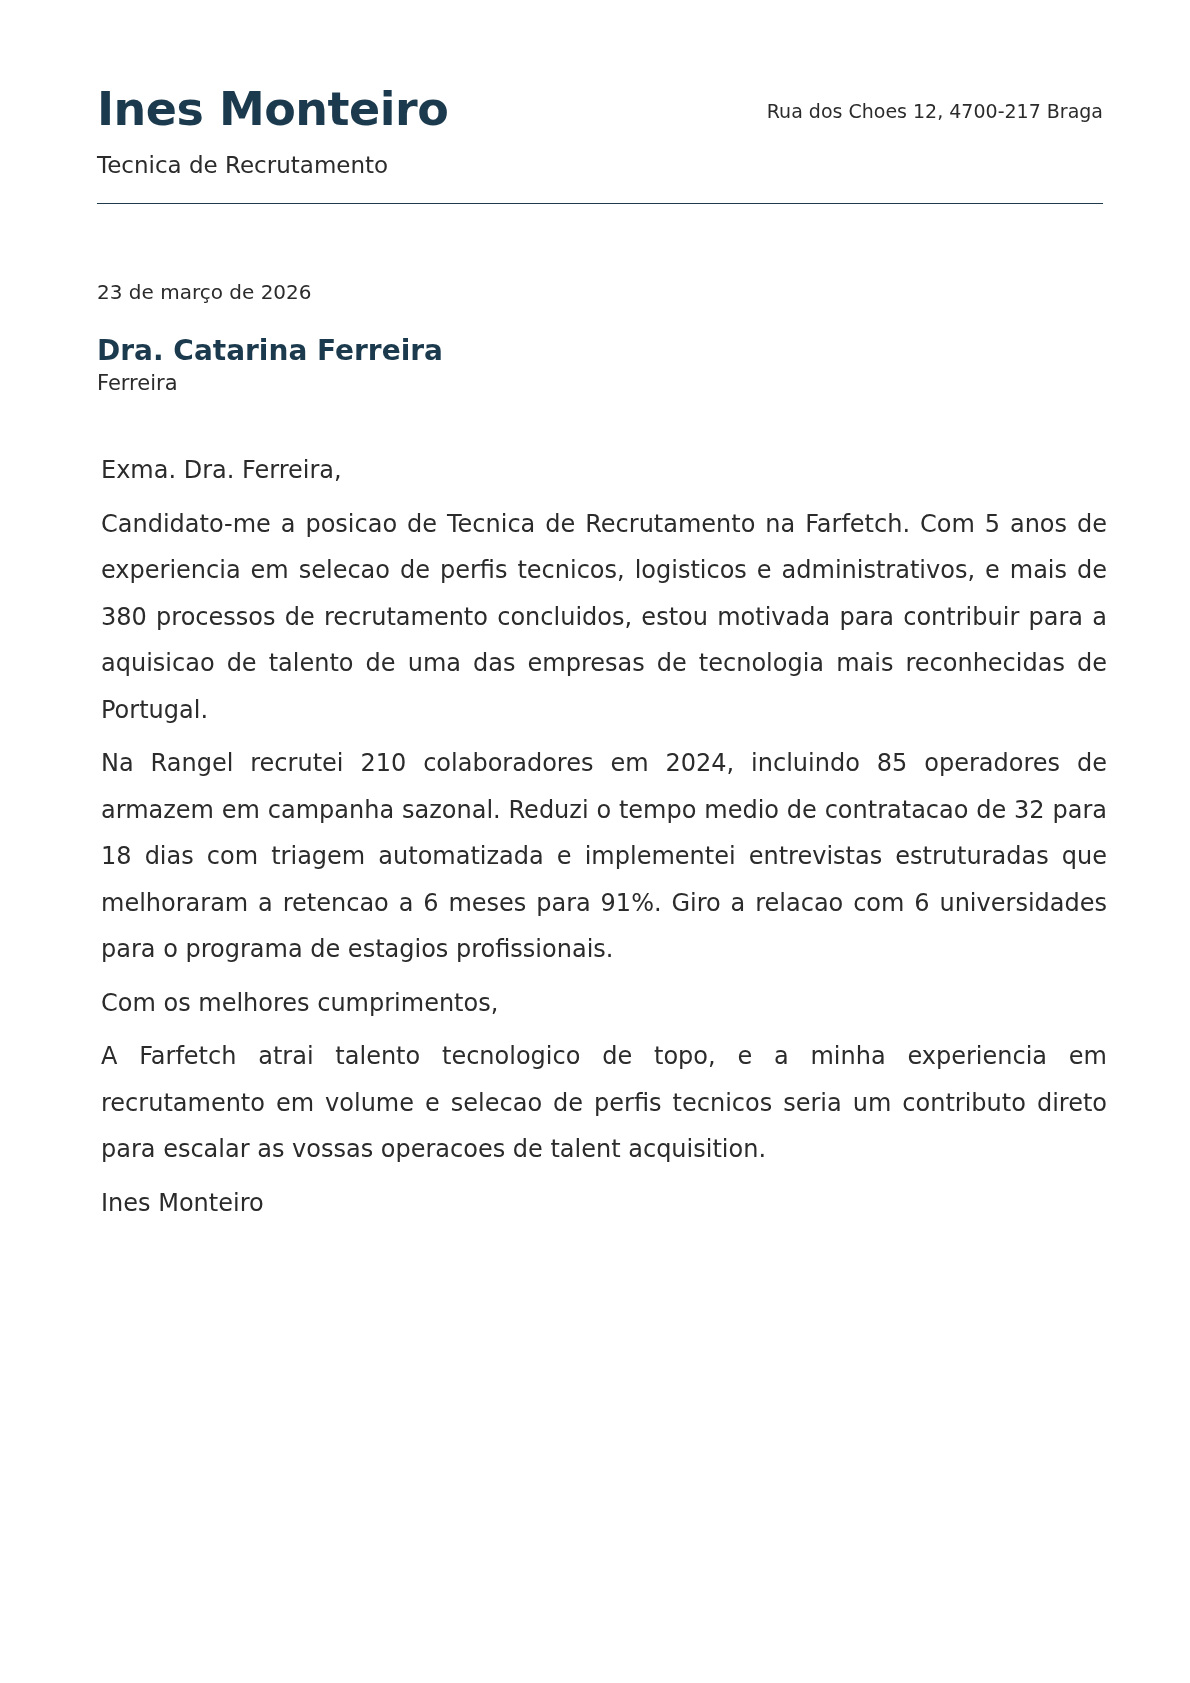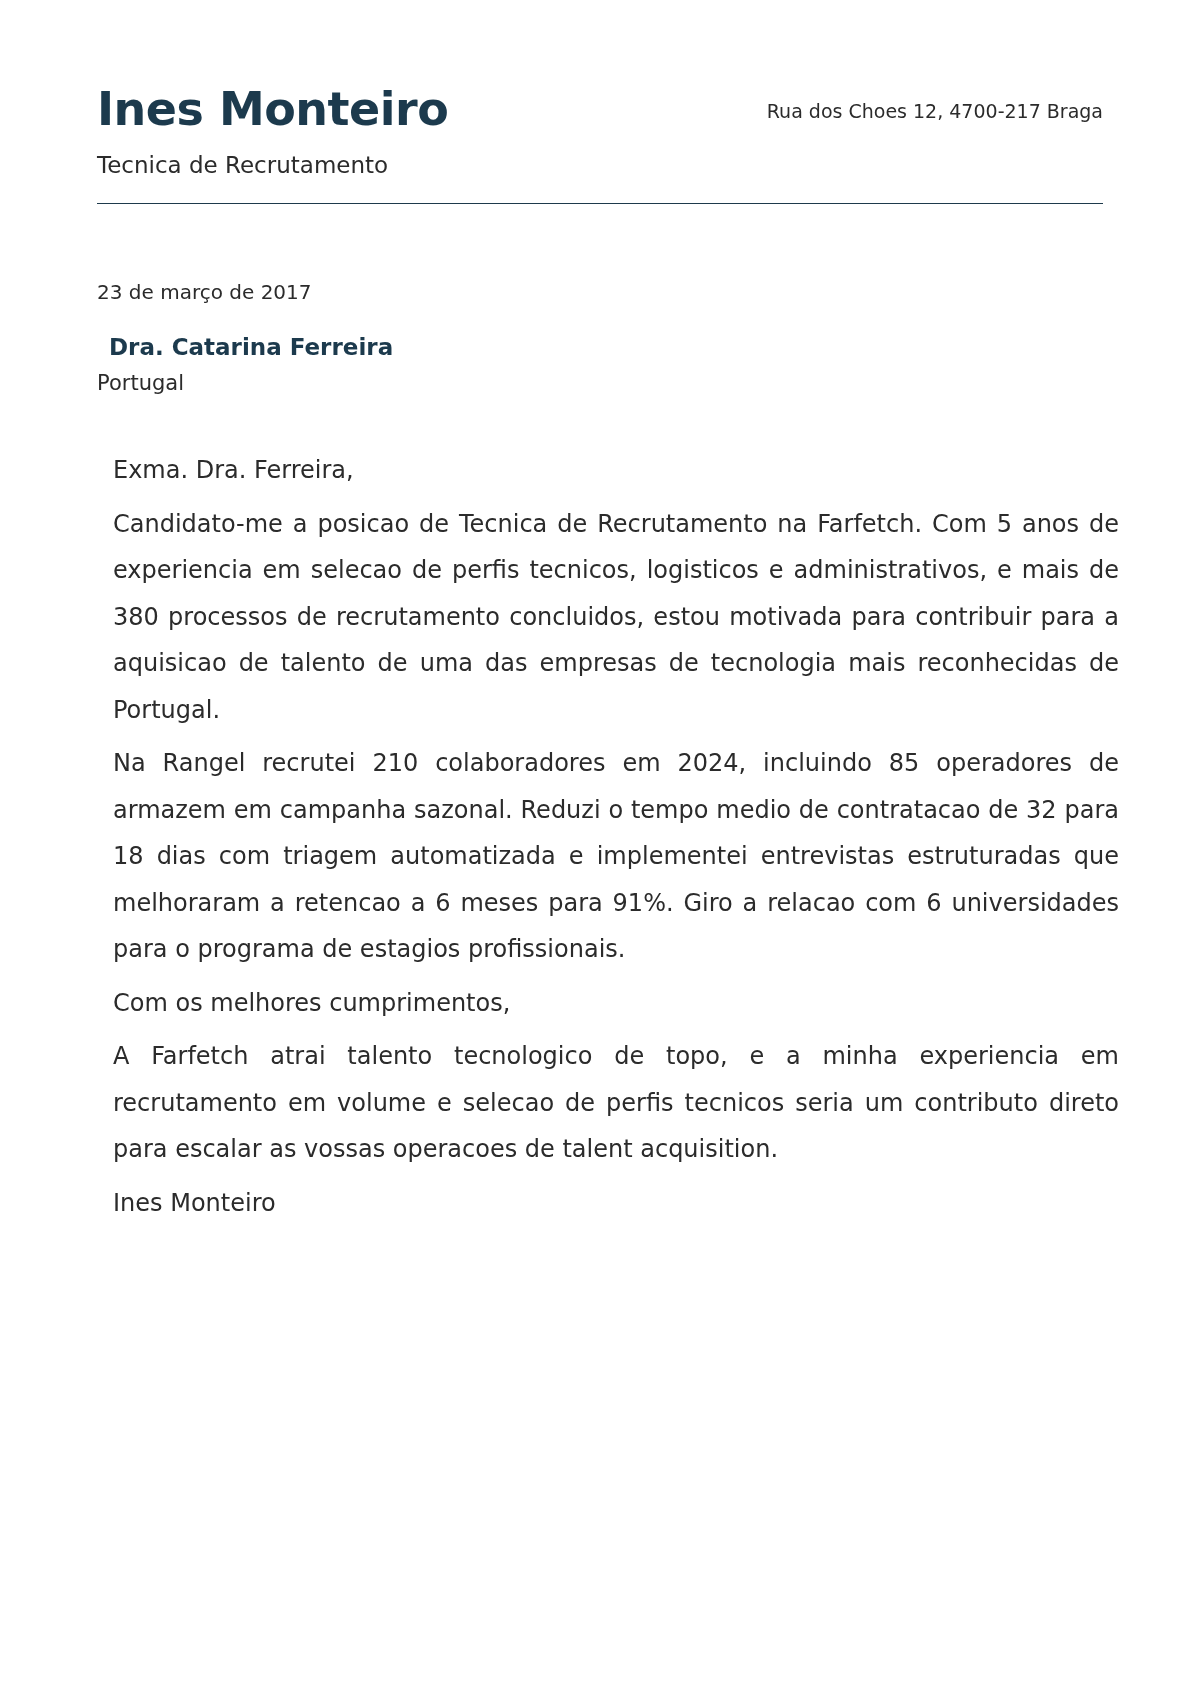--- a/index.html
+++ b/index.html
@@ -5,41 +5,41 @@
     html, body { margin: 0; padding: 0; background: #ffffff; }
     body { width: 1190px; height: 1683px; position: relative; overflow: hidden;
            font-family: "DejaVu Sans", "Liberation Sans", sans-serif; color: #2b2b2b; }
     .page { position: absolute; left: 97px; top: 0; width: 1006px; }
     .header { position: relative; height: 203px; border-bottom: 1.5px solid #1e3a4c; }
     .name { position: absolute; left: 0; top: 86px; margin: 0; font-size: 46px; font-weight: bold;
             color: #1c3a4d; letter-spacing: -0.5px; line-height: 1; }
     .role { position: absolute; left: 0; top: 152px; font-size: 23px; color: #2b2b2b; text-align: right; }
     .contact { position: absolute; right: 0; top: 96px; font-size: 19px; line-height: 31px; color: #2b2b2b; }
     .date { position: absolute; top: 280px; left: 0; font-size: 20px; }
-    .recipient-name { position: absolute; top: 334px; left: 12px; font-size: 23px; font-weight: bold; color: #1c3a4d; }
+    .recipient-name { position: absolute; top: 334px; left: 0; font-size: 28px; font-weight: bold; color: #1c3a4d; }
     .recipient-company { position: absolute; top: 371px; left: 0; font-size: 21px; }
-    .body { position: absolute; top: 447px; left: 16px; width: 1006px; font-size: 24px; line-height: 46.5px; }
+    .body { position: absolute; top: 447px; left: 4px; width: 1006px; font-size: 24px; line-height: 46.5px; }
     .body p { margin: 0 0 7px 0; text-align: justify; }
     .salutation { margin-bottom: 7px !important; }
   </style>
 </head>
 <body>
 
 <div class="page">
   <div class="header">
     <h1 class="name">Ines Monteiro</h1>
     <div class="role">Tecnica de Recrutamento</div>
     <div class="contact">
       <div>Rua dos Choes 12, 4700-217 Braga</div>
     </div>
   </div>
 
-  <div class="date">23 de março de 2017</div>
+  <div class="date">23 de março de 2026</div>
   <div class="recipient-name">Dra. Catarina Ferreira</div>
-  <div class="recipient-company">Portugal</div>
+  <div class="recipient-company">Ferreira</div>
 
   <div class="body">
     <p class="salutation">Exma. Dra. Ferreira,</p>
     <p>Candidato-me a posicao de Tecnica de Recrutamento na Farfetch. Com 5 anos de experiencia em selecao de perfis tecnicos, logisticos e administrativos, e mais de 380 processos de recrutamento concluidos, estou motivada para contribuir para a aquisicao de talento de uma das empresas de tecnologia mais reconhecidas de Portugal.</p>
     <p>Na Rangel recrutei 210 colaboradores em 2024, incluindo 85 operadores de armazem em campanha sazonal. Reduzi o tempo medio de contratacao de 32 para 18 dias com triagem automatizada e implementei entrevistas estruturadas que melhoraram a retencao a 6 meses para 91%. Giro a relacao com 6 universidades para o programa de estagios profissionais.</p>
     <p>Com os melhores cumprimentos,</p>
     <p>A Farfetch atrai talento tecnologico de topo, e a minha experiencia em recrutamento em volume e selecao de perfis tecnicos seria um contributo direto para escalar as vossas operacoes de talent acquisition.</p>
     <p>Ines Monteiro</p>
   </div>
 </div>

